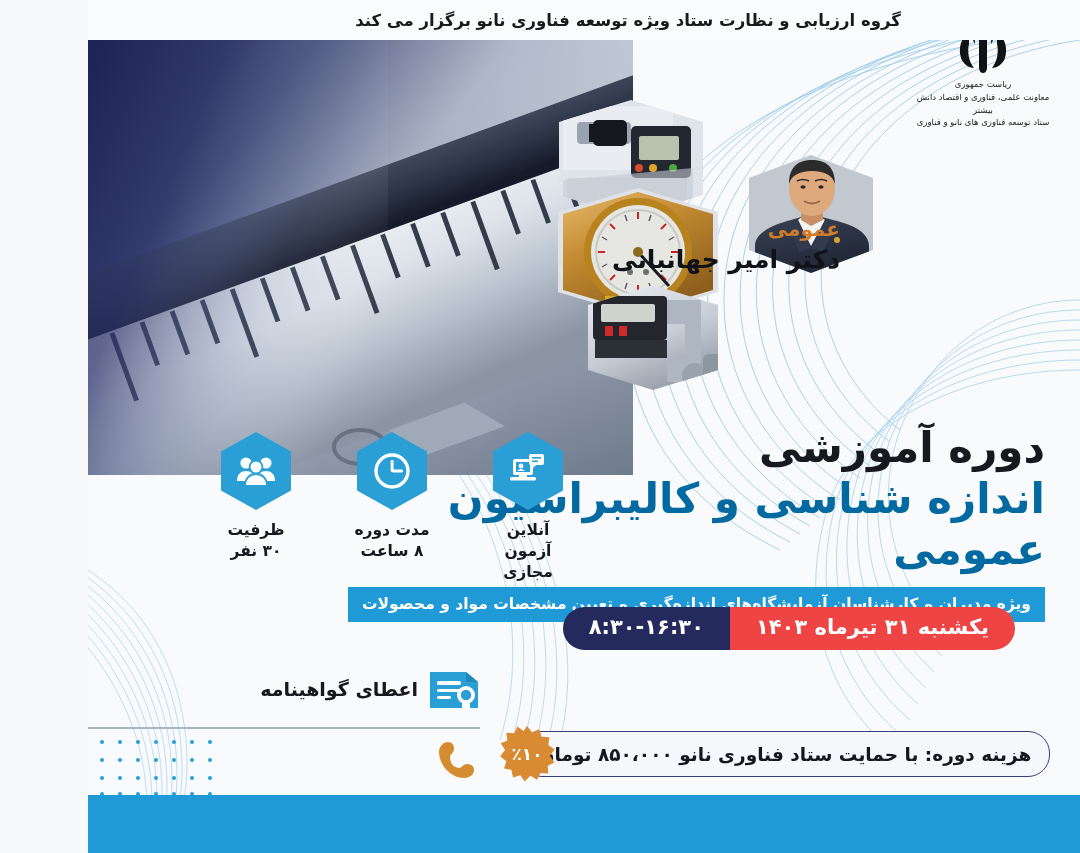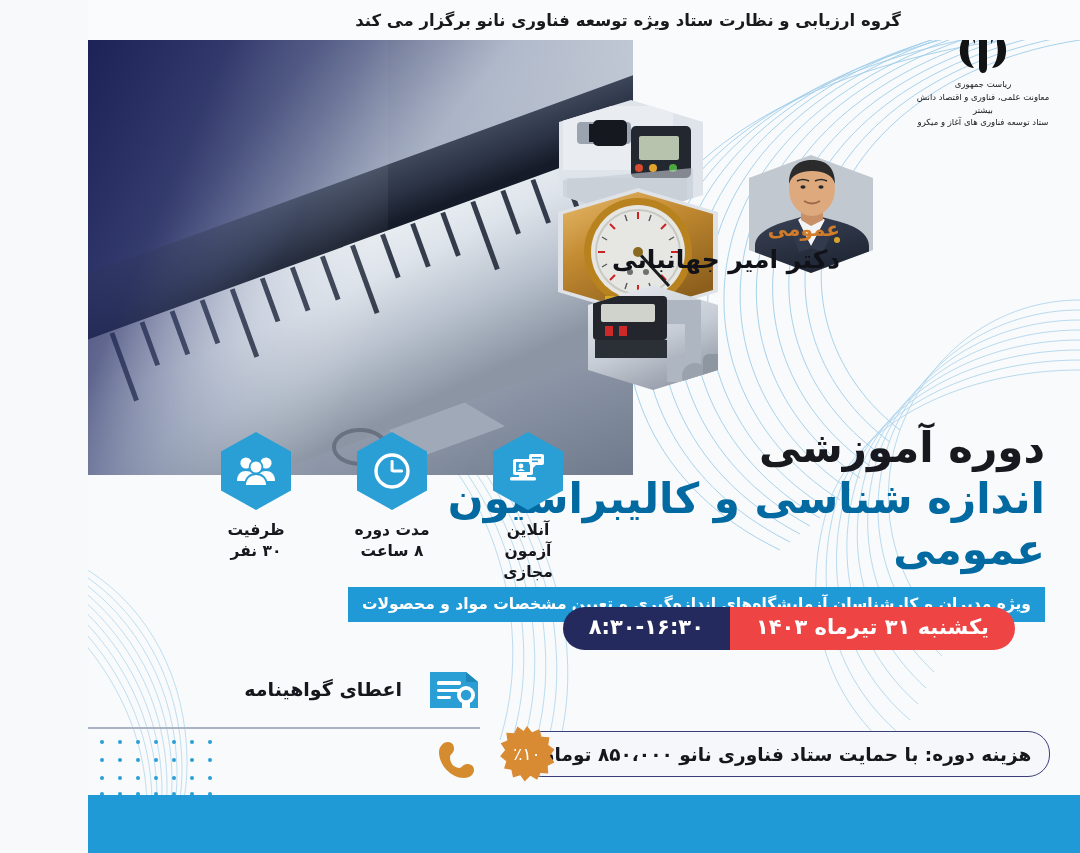--- a/index.html
+++ b/index.html
@@ -91,26 +91,26 @@
     display:flex; align-items:center; justify-content:center;
     font-size:18.5px; font-weight:bold; color:#15171c;
   }
   #pill-reg { right:30px; top:675px; width:530px; height:44px; }
   #pill-fee { right:30px; top:731px; width:530px; height:46px; }
   .starburst {
     position:absolute; left:-22px; top:50%; transform:translateY(-50%);
     width:56px; height:56px; background:#d98b33;
     clip-path:polygon(50% 0%,59% 11%,72% 6%,76% 19%,90% 20%,88% 34%,99% 42%,91% 53%,99% 65%,87% 71%,88% 85%,74% 84%,68% 96%,56% 89%,46% 99%,38% 88%,25% 92%,22% 78%,9% 76%,13% 63%,2% 54%,11% 43%,3% 31%,15% 26%,13% 12%,27% 13%,33% 1%,44% 9%);
     display:flex; align-items:center; justify-content:center;
-    color:#fff; font-size:17px; font-weight:normal;
+    color:#fff; font-size:17px; font-weight:bold;
   }
 
   
   .cert { position:absolute; right:600px; top:668px; z-index:20; direction:rtl;
-          display:flex; align-items:center; gap:26px; }
+          display:flex; align-items:center; gap:10px; }
   .cert-text { text-align:right; }
   .cert-line1 { font-size:19px; font-weight:bold; color:#15171c; line-height:1.25; }
   .cert-line2 { font-size:17px; font-weight:bold; color:#15171c; line-height:1.35; margin-top:2px;}
 
   
   .divider {
     position:absolute; right:600px; top:727px; width:430px; height:1.5px;
     background:#aab4c2; z-index:18;
   }
   .contact { position:absolute; right:600px; top:736px; z-index:20; direction:rtl;
@@ -394,21 +394,21 @@
         <path d="M50,14 C58,20 61,30 58,40 C56,46 50,50 45,50 C50,44 52,34 50,26 Z"></path>
         <path d="M26,8 C24,14 25,22 28,26 C28,18 27,12 26,8 Z"></path>
         <path d="M46,8 C48,14 47,22 44,26 C44,18 45,12 46,8 Z"></path>
         <path d="M14,6 q3,4 3,9 q0,-6 -3,-9 Z"></path>
         <path d="M58,6 q-3,4 -3,9 q0,-6 3,-9 Z"></path>
       </g>
     </svg>
     <div class="logo-lines">
       <div class="logo-l1">ریاست جمهوری</div>
       <div class="logo-l2">معاونت علمی، فناوری و اقتصاد دانش بیشتر</div>
-      <div class="logo-l3">ستاد توسعه فناوری های آغاز و میکرو</div>
+      <div class="logo-l3">ستاد توسعه فناوری های نانو و فناوری</div>
     </div>
   </div>
 
   <div class="instructor">
     <div class="instr-role">عمومی</div>
     <div class="instr-name">دکتر امیر جهانبانی</div>
   </div>
 
   <div class="title-block">
     <div class="title1">دوره آموزشی</div>

